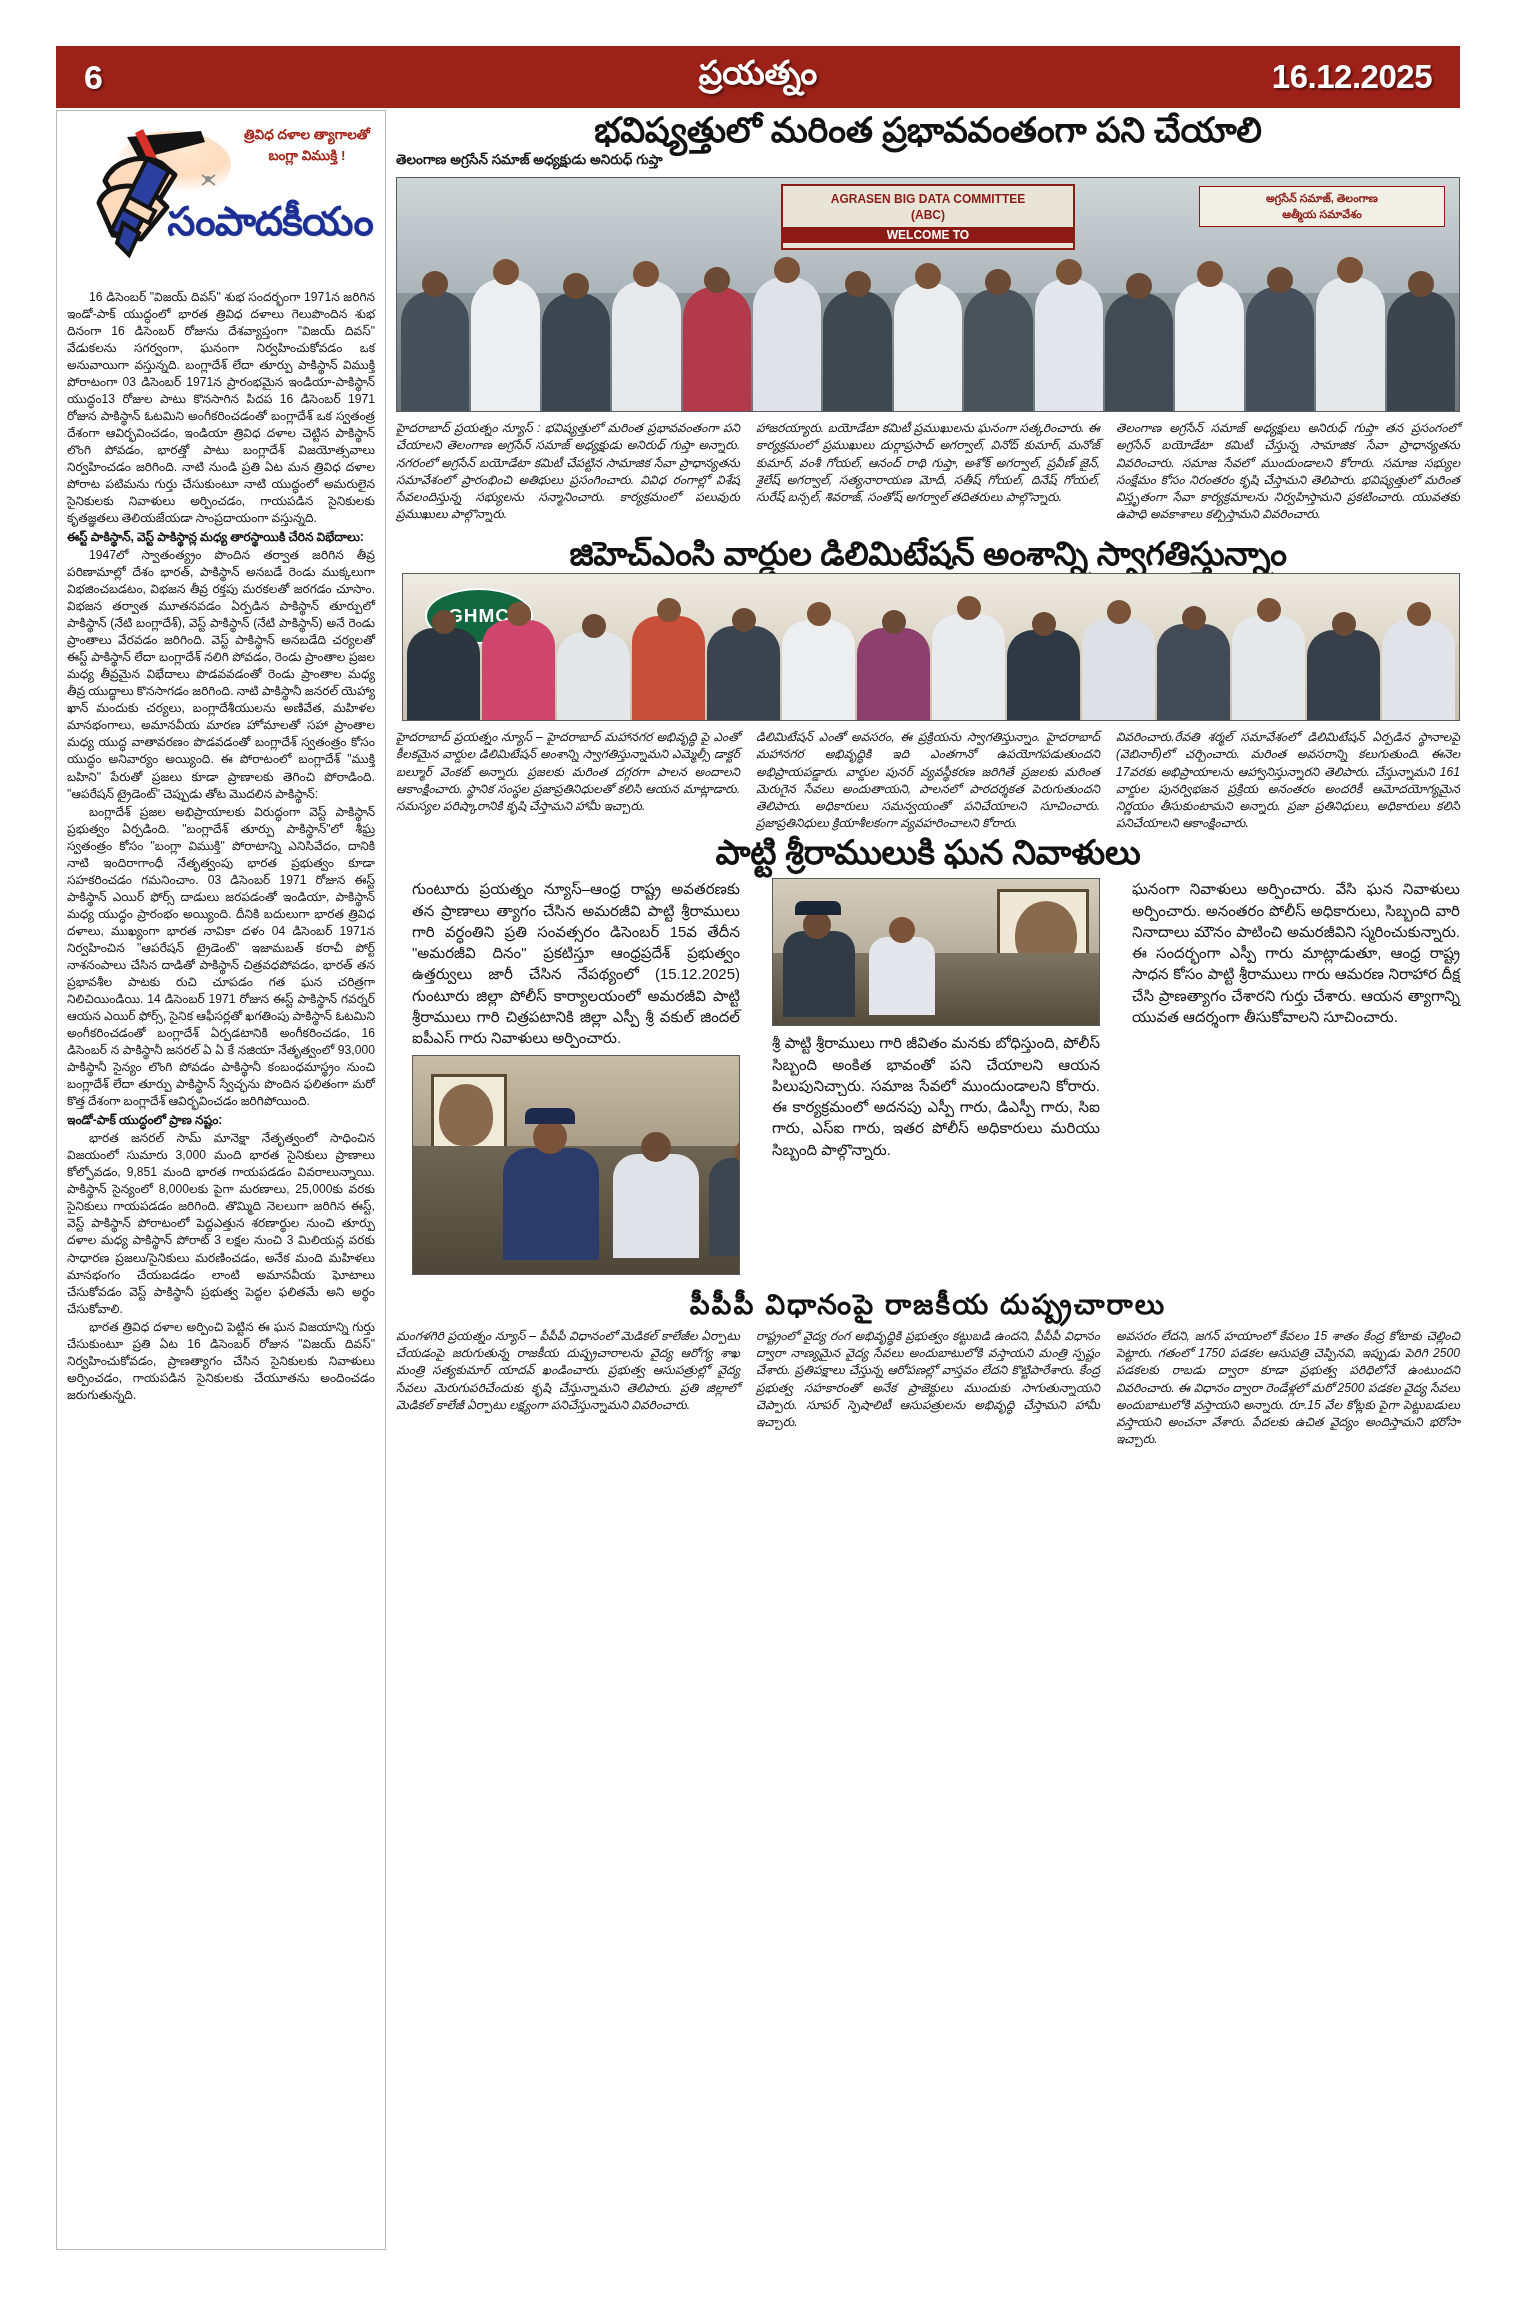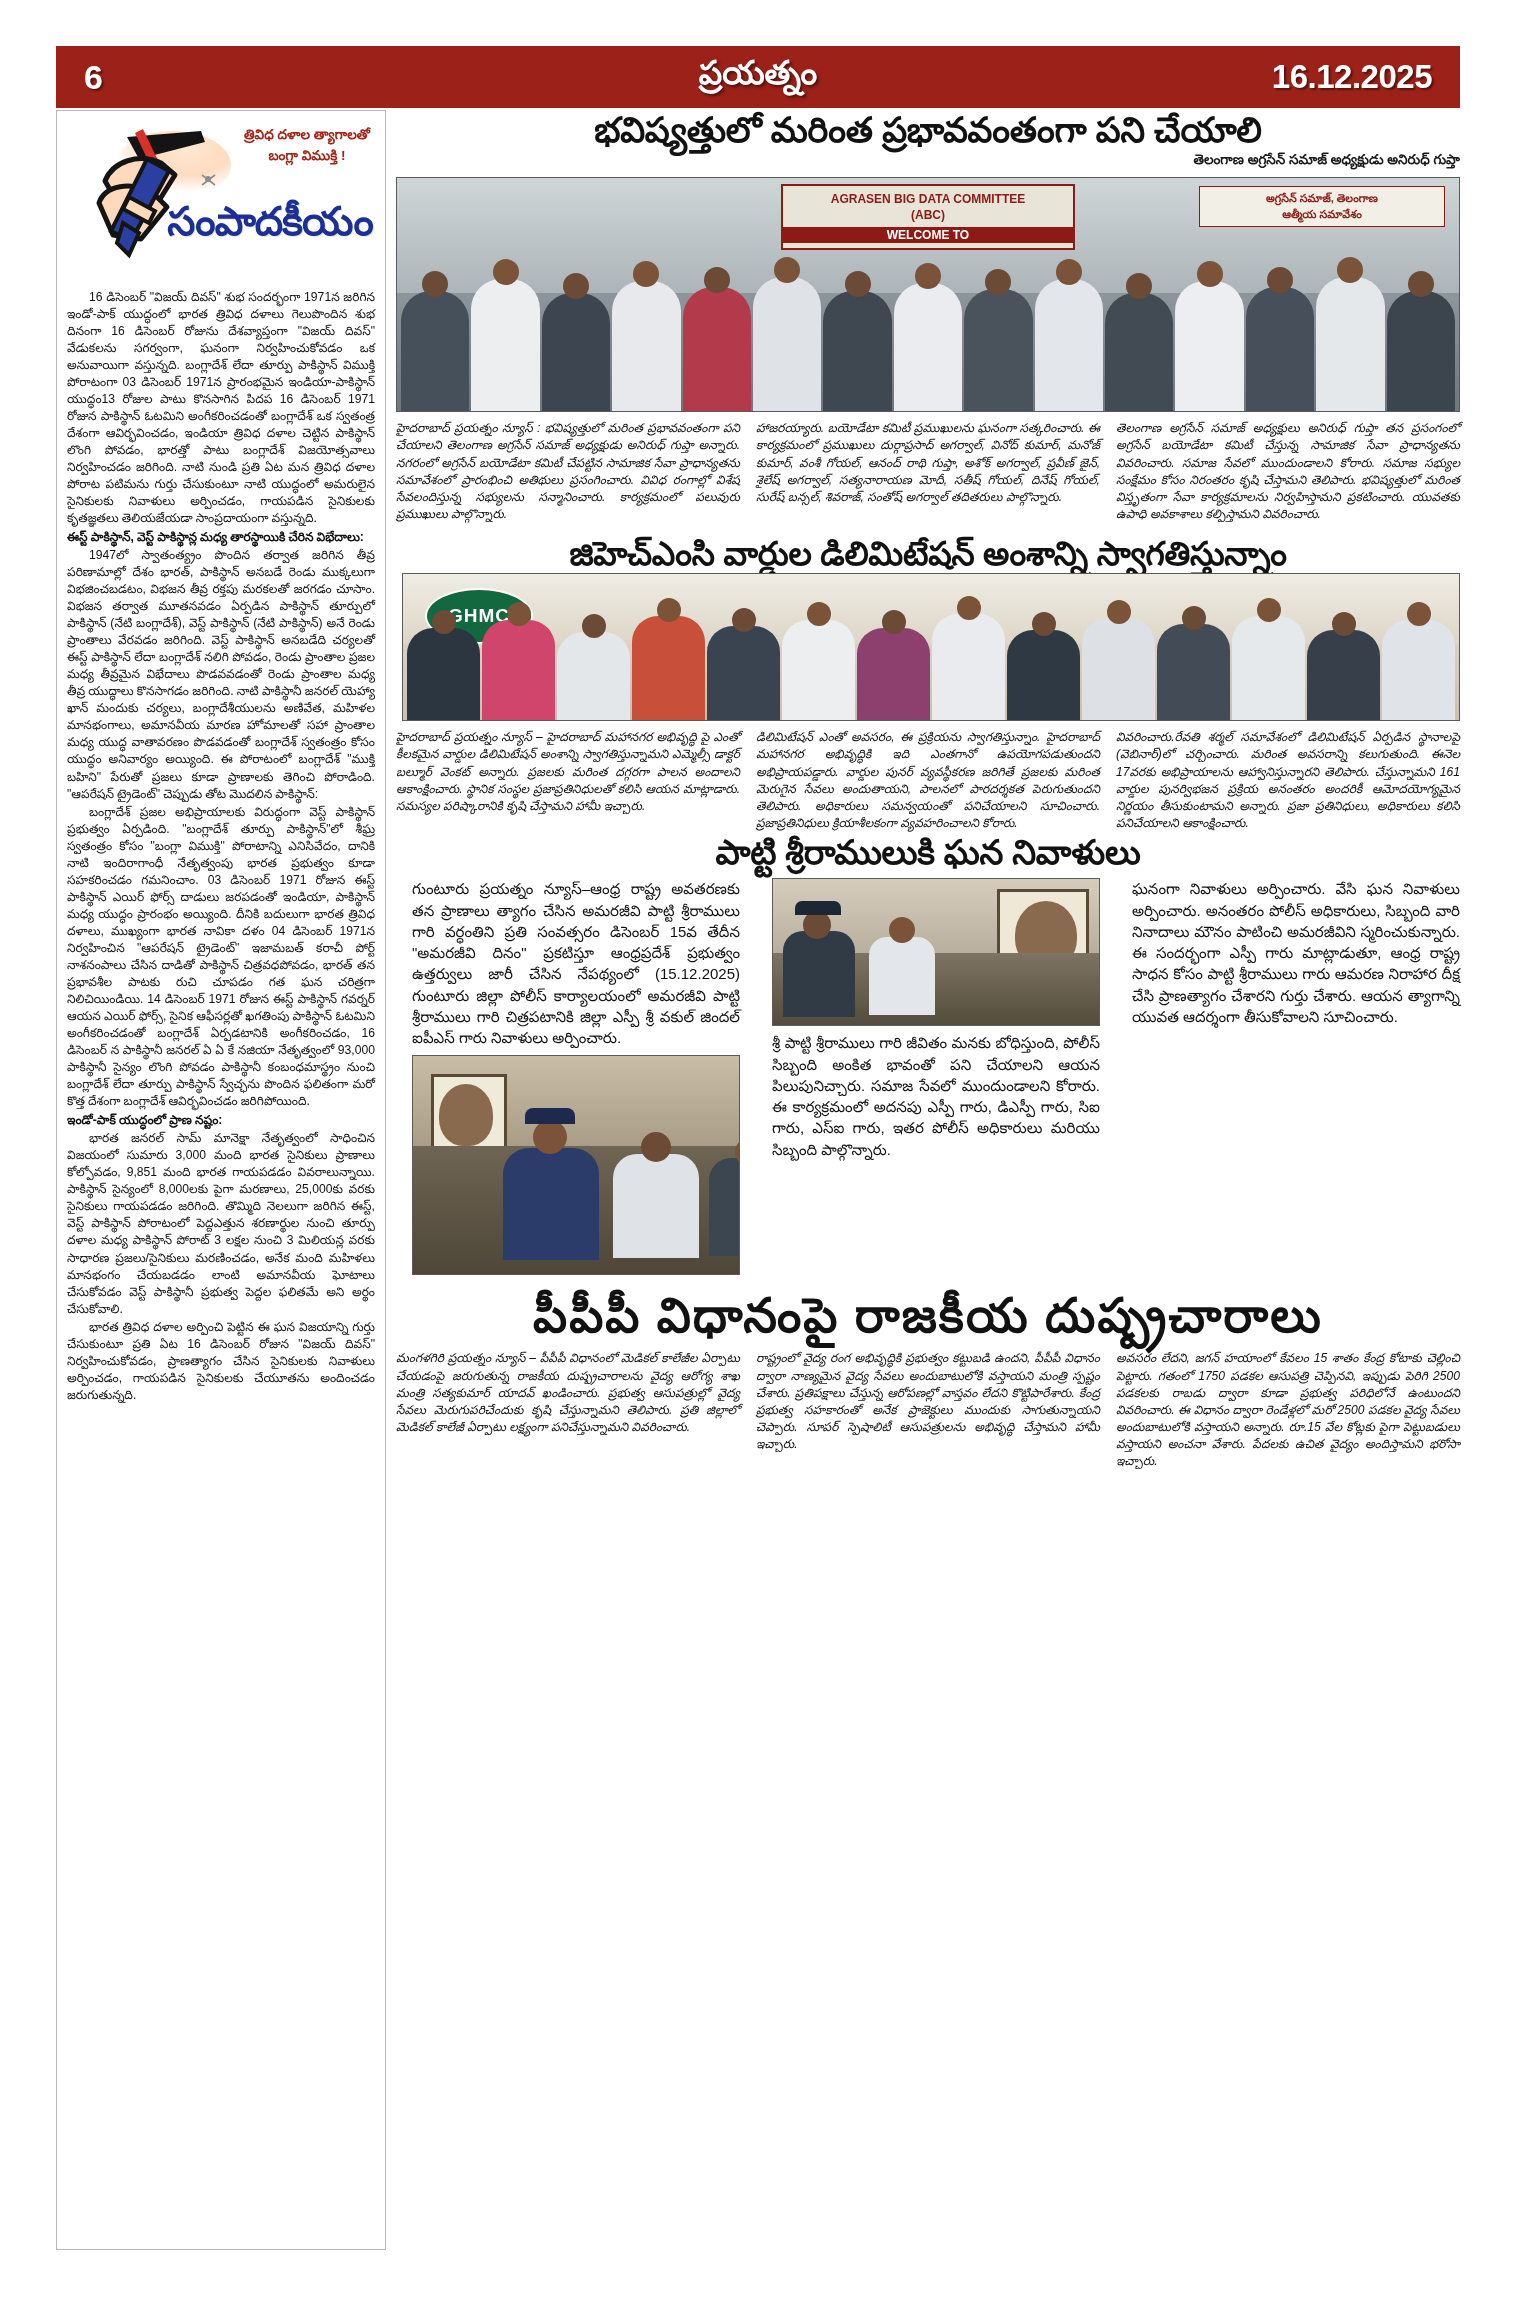--- a/index.html
+++ b/index.html
@@ -78,23 +78,23 @@
     position:absolute;left:340px;top:0;width:1064px;
   }
 
   .headline{
     font-size:35px;font-weight:bold;color:#121212;
     text-align:center;line-height:1.12;letter-spacing:-.3px;
     margin:0;padding:0 4px;
   }
   .headline.h2{font-size:33px;}
   .headline.h3{font-size:34px;}
-  .headline.h4{font-size:48px;letter-spacing:2px;}
+  .headline.h4{font-size:28px;letter-spacing:2px;}
   .subhead{
-    font-size:13.5px;font-weight:bold;text-align:right;
+    font-size:13.5px;font-weight:bold;text-align:left;
     margin:3px 0 6px 0;color:#1a1a1a;
   }
 
   
   .photo{
     background:#6d7b86;overflow:hidden;position:relative;
     border:1px solid #5a5a5a;box-sizing:border-box;padding-left:40px;
   }
 
   .cols3{

